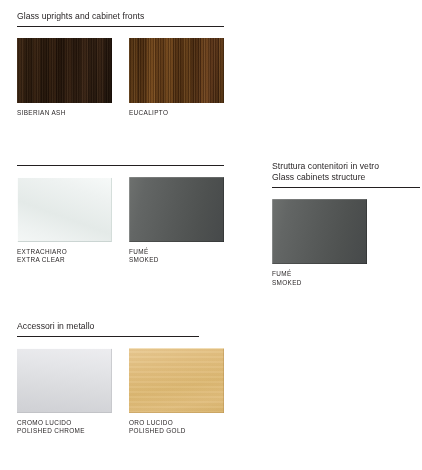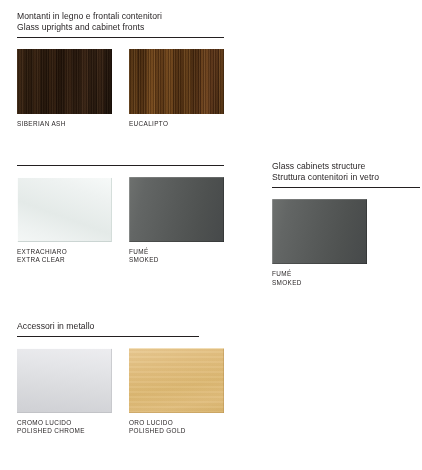--- a/index.html
+++ b/index.html
@@ -183,21 +183,20 @@
   #sec-metal       { left: 17px; top: 321px; width: 182px; }
 
   .swatch-row.gap  { margin-top: 11px; }
   .swatch-cell + .swatch-cell { margin-left: 17px; }
 </style>
 </head>
 <body>
 
 <div class="section" id="sec-wood">
   <div class="section-head">
-    <div class="head-line">Montanti in legno e frontali contenitori</div>
     <div class="head-line">Glass uprights and cabinet fronts</div>
   </div>
   <hr class="rule">
   <div class="swatch-row gap">
 
     <div class="swatch-cell">
       <span class="swatch mat-siberian-ash"></span>
       <span class="swatch-label">
         <span>SIBERIAN ASH</span>
       </span>
@@ -231,22 +230,22 @@
         <span>FUMÉ</span>
         <span class="ln2">SMOKED</span>
       </span>
     </div>
 
   </div>
 </div>
 
 <div class="section" id="sec-cabinets">
   <div class="section-head">
+    <div class="head-line">Struttura contenitori in vetro</div>
     <div class="head-line">Glass cabinets structure</div>
-    <div class="head-line">Struttura contenitori in vetro</div>
   </div>
   <hr class="rule">
   <div class="swatch-row gap">
 
     <div class="swatch-cell">
       <span class="swatch mat-smoked"></span>
       <span class="swatch-label">
         <span>FUMÉ</span>
         <span class="ln2">SMOKED</span>
       </span>

